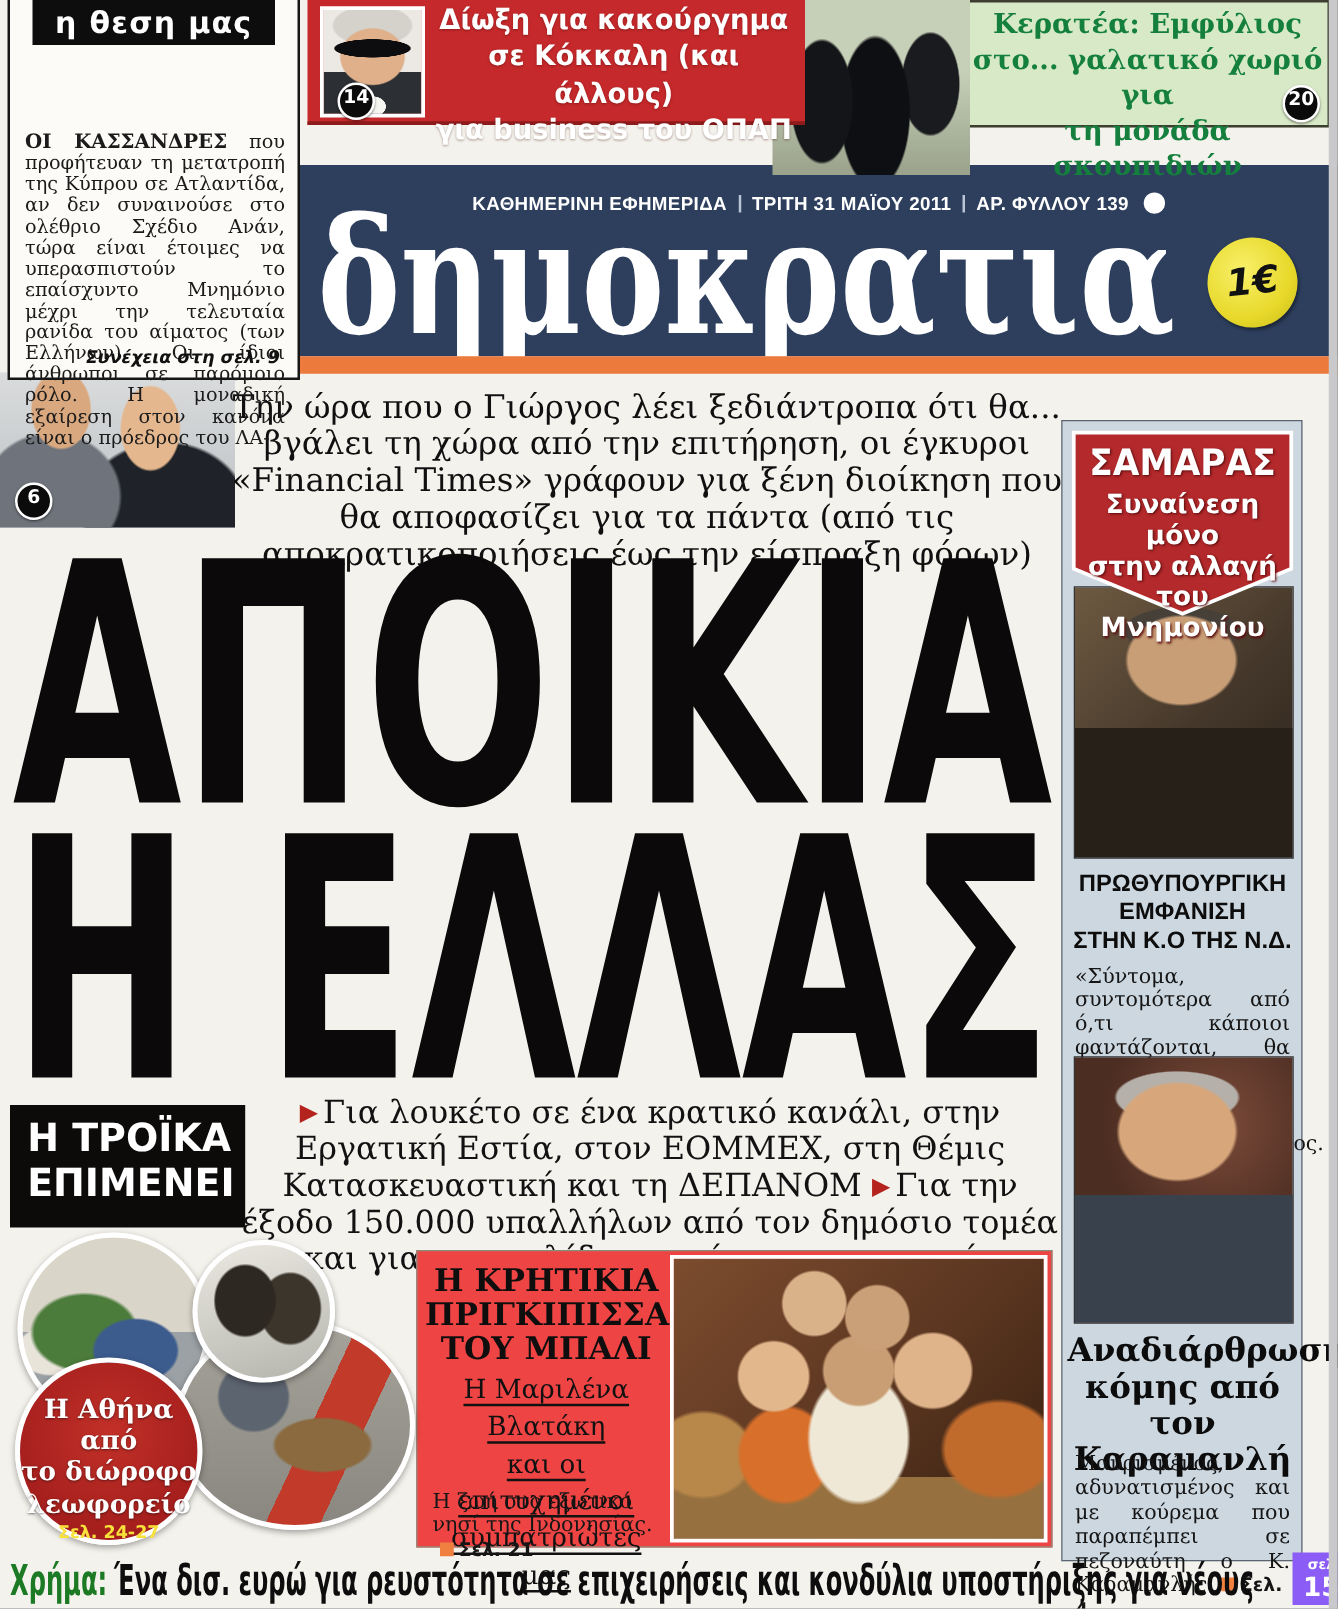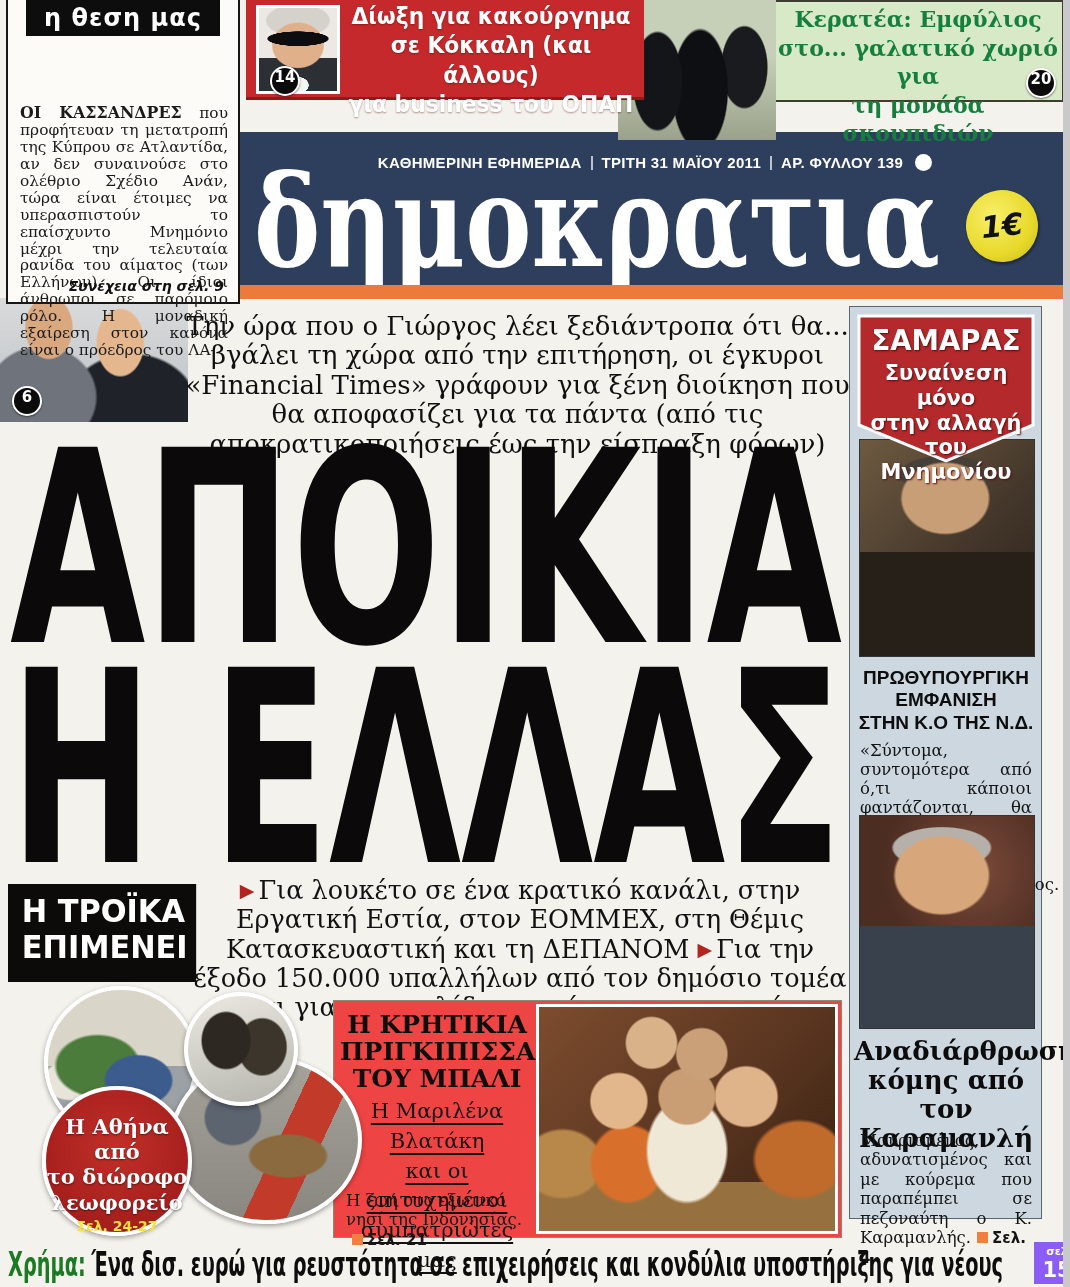--- a/index.html
+++ b/index.html
@@ -82,21 +82,21 @@
 
   
   #troika{position:absolute;left:8px;top:884px;width:192px;height:98px;background:#0c0b09;color:#fff;
           padding:10px 0 0 14px;box-sizing:border-box;font:bold 31px "DejaVu Sans",sans-serif;
           line-height:1.15;transform:scaleX(.98);transform-origin:left;}
   #bullets{position:absolute;left:192px;top:876px;width:656px;text-align:center;
            font:25.5px "DejaVu Serif",serif;line-height:1.15;color:#121212;}
   .tri::before{content:"▶";color:#b5231f;font-family:"DejaVu Sans",sans-serif;font-size:19px;margin-right:4px;vertical-align:2px;}
 
   
-  .circ{position:absolute;border-radius:50%;border:4px solid #fff;box-shadow:0 2px 5px rgba(0,0,0,.35);margin-left:30px;}
+  .circ{position:absolute;border-radius:50%;border:4px solid #fff;box-shadow:0 2px 5px rgba(0,0,0,.35);}
   #ca{left:14px;top:986px;width:146px;height:146px;background:
       radial-gradient(ellipse 24% 18% at 62% 62%, #3c5c8e 0 93%, transparent),
       radial-gradient(ellipse 30% 22% at 34% 52%, #4c7c3c 0 92%, transparent),
       radial-gradient(ellipse 20% 14% at 16% 62%, #e8e4da 0 92%, transparent),
       linear-gradient(180deg, #d9d5c9 0 52%, #9ba1a5 52%);}
   #cb{left:154px;top:992px;width:106px;height:106px;z-index:2;background:
       radial-gradient(ellipse 24% 28% at 36% 42%, #2e2822 0 93%, transparent),
       radial-gradient(ellipse 24% 28% at 70% 48%, #3c352c 0 93%, transparent),
       linear-gradient(165deg, #eae8e1, #b5b5ae);}
   #cc{left:140px;top:1056px;width:184px;height:160px;z-index:1;background:
@@ -129,21 +129,21 @@
       radial-gradient(ellipse 14% 24% at 50% 64%, #efe8d6 0 93%, transparent),
       radial-gradient(ellipse 13% 18% at 30% 70%, #d86f2a 0 91%, transparent),
       radial-gradient(ellipse 16% 18% at 88% 68%, #c06a2c 0 91%, transparent),
       radial-gradient(ellipse 14% 16% at 8% 70%, #b8874a 0 91%, transparent),
       linear-gradient(180deg, transparent 0 78%, #96713f 78%),
       linear-gradient(135deg, #7c4c2e, #5a3520 55%, #34200f);}
   .osq{display:inline-block;width:11px;height:11px;background:#f08040;margin:0 4px 0 6px;}
   .pgl{font-weight:bold;font-family:"DejaVu Sans",sans-serif;font-size:15px;}
 
   
-  #sidebar{position:absolute;left:849px;top:306px;width:193px;height:913px;background:#ccd7e0;
+  #sidebar{position:absolute;left:849px;top:336px;width:193px;height:913px;background:#ccd7e0;
            border:1px solid #5a6570;box-sizing:border-box;}
   #banner{position:absolute;left:6px;top:6px;width:180px;height:152px;z-index:2;}
   #banner-title{position:absolute;left:0;top:10px;width:100%;text-align:center;color:#fff;
         font:bold 29px "DejaVu Sans",sans-serif;transform:scaleX(.95);text-shadow:1px 1px 2px #5a0d0d;}
   #banner-sub{position:absolute;left:0;top:48px;width:100%;text-align:center;color:#fff;
         font:bold 21px "DejaVu Sans",sans-serif;line-height:1.18;text-shadow:1px 1px 2px #5a0d0d;}
   #ph-samaras{left:9px;top:132px;width:174px;height:216px;border:1px solid #333;z-index:1;background:
       radial-gradient(ellipse 26% 17% at 49% 27%, #c89e77 0 94%, transparent),
       radial-gradient(ellipse 27% 9% at 49% 16%, #474039 0 95%, transparent),
       linear-gradient(180deg, transparent 0 52%, #262019 52%),

